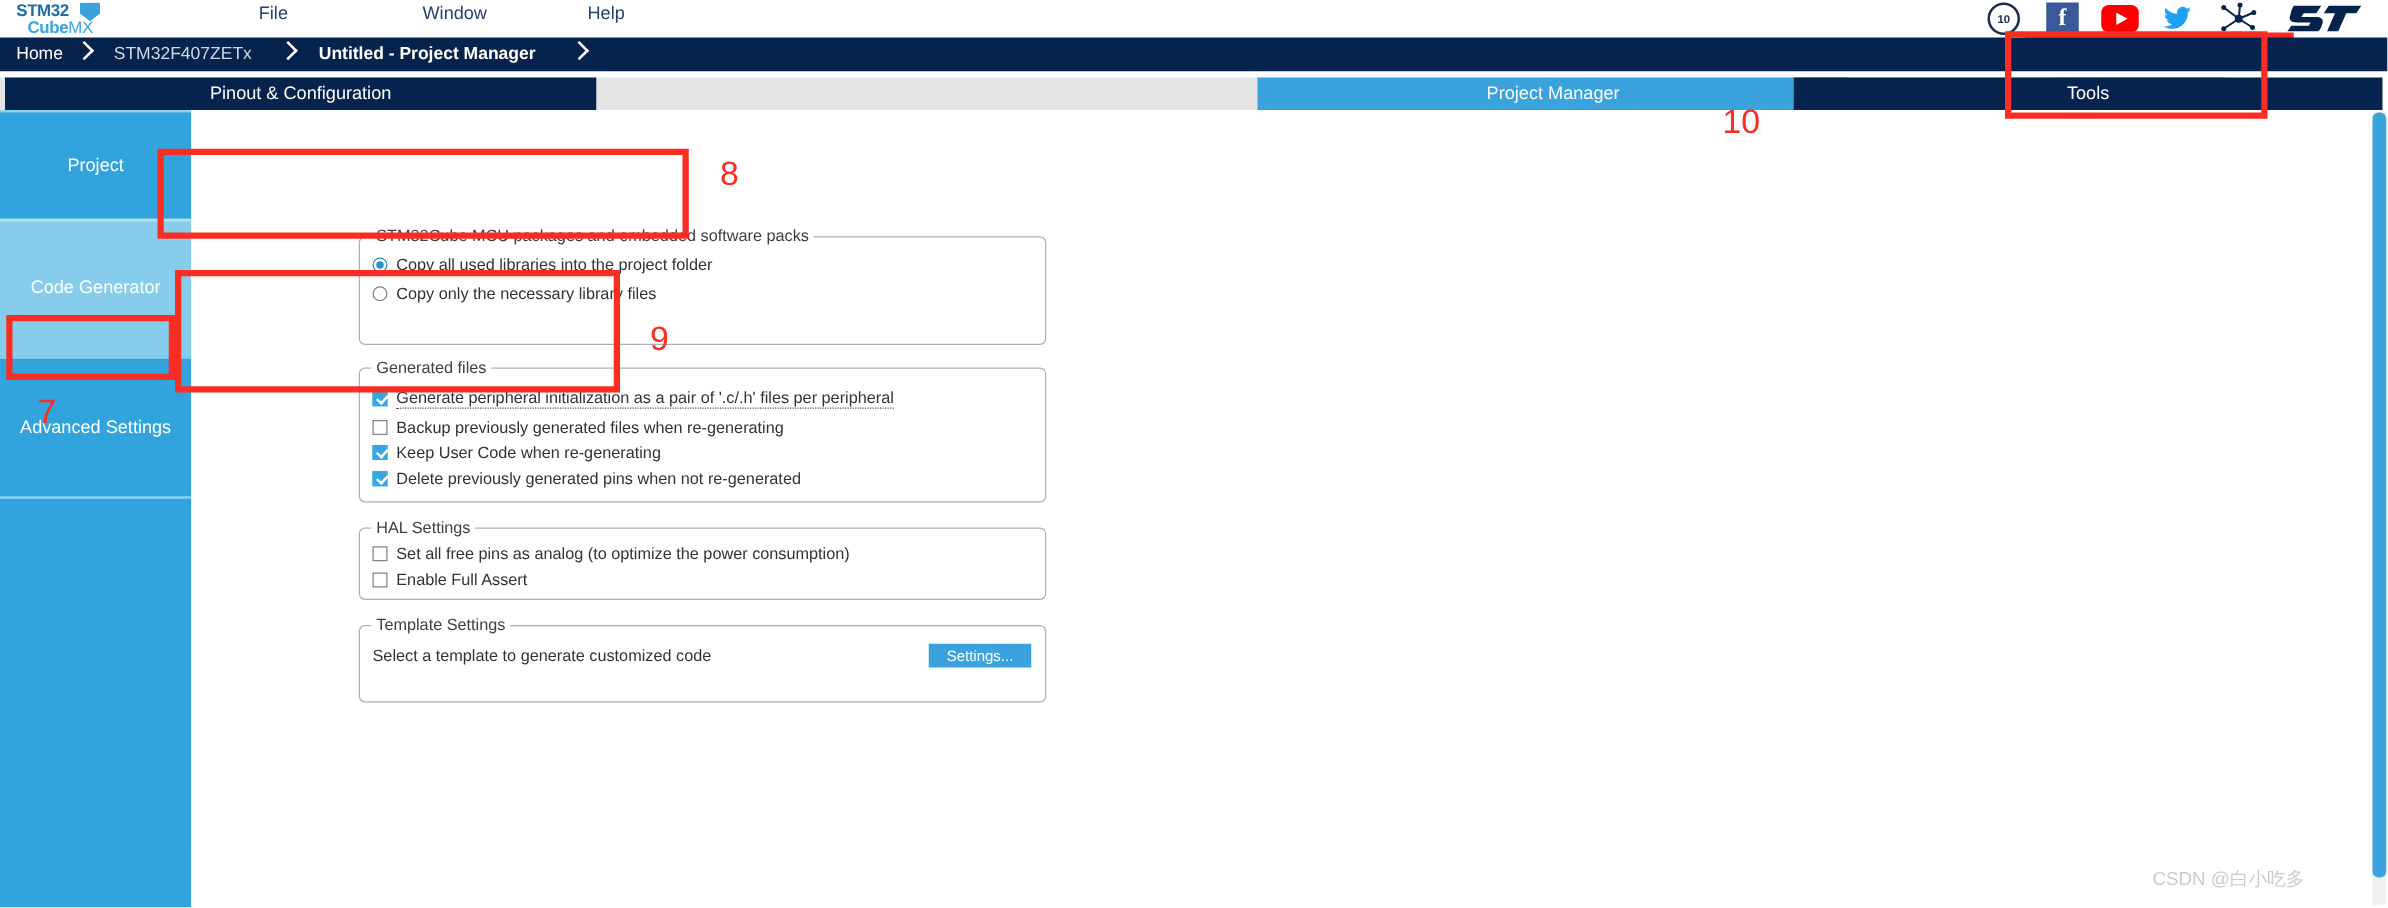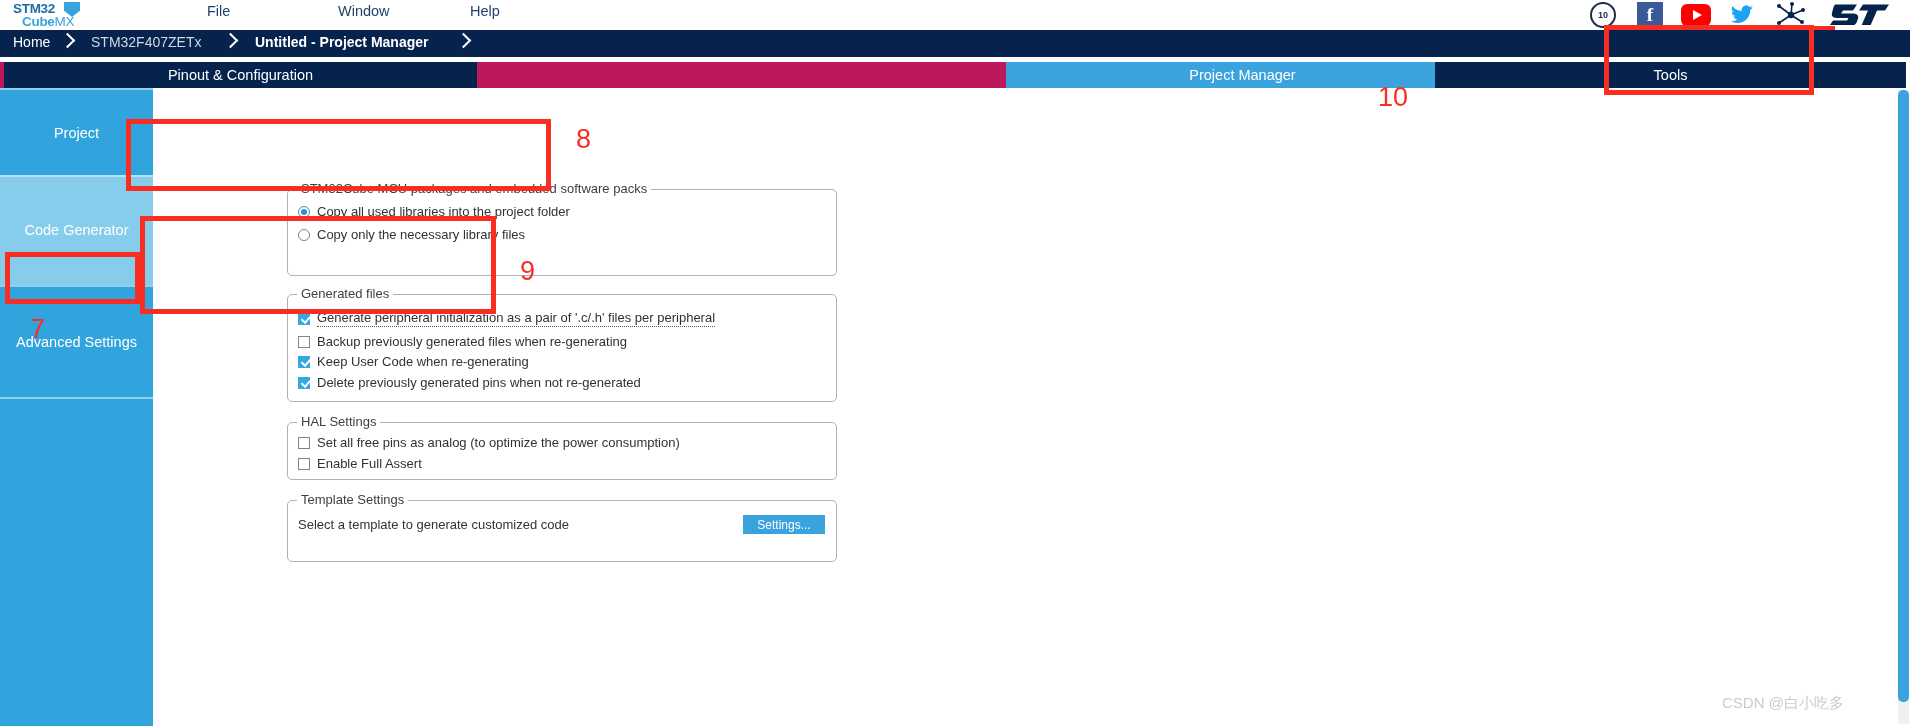--- a/index.html
+++ b/index.html
@@ -138,21 +138,21 @@
     color: #ffffff; font-size: 13.5px; font-weight: bold;
     letter-spacing: 0.4px;
     display: flex; align-items: center; justify-content: center;
     cursor: pointer;
   }
 
   
   .tabbar {
     position: absolute; left: 0; top: 62px;
     width: 1642px; height: 26px;
-    background: #be185d;
+    background: #e5e5e5;
   }
   .tab {
     position: absolute; top: 0; height: 26px;
     background: #05234d; color: #ffffff;
     font-size: 14.5px;
     display: flex; align-items: center; justify-content: center;
     cursor: pointer;
   }
   .tab.active { background: #3aa3dd; color: #ffffff; margin-left: 48px; }
   .tab-pinout { left: 4px;    width: 473px; }

